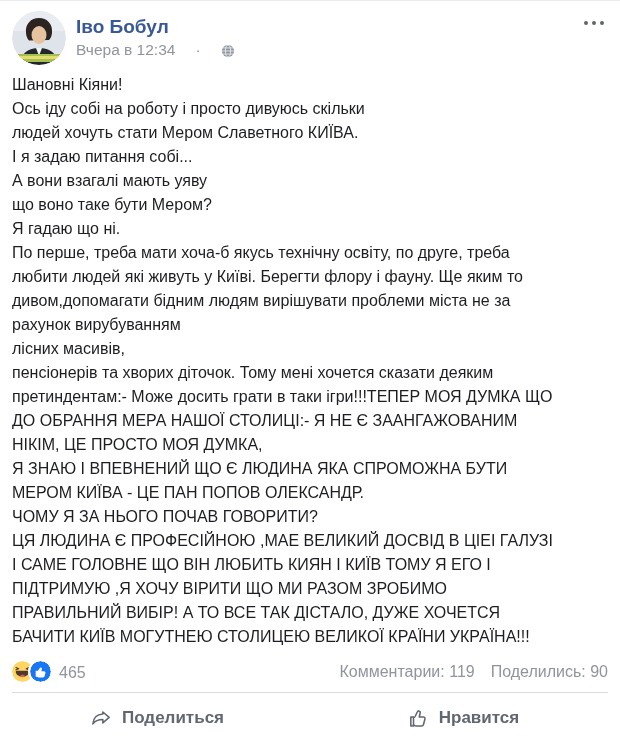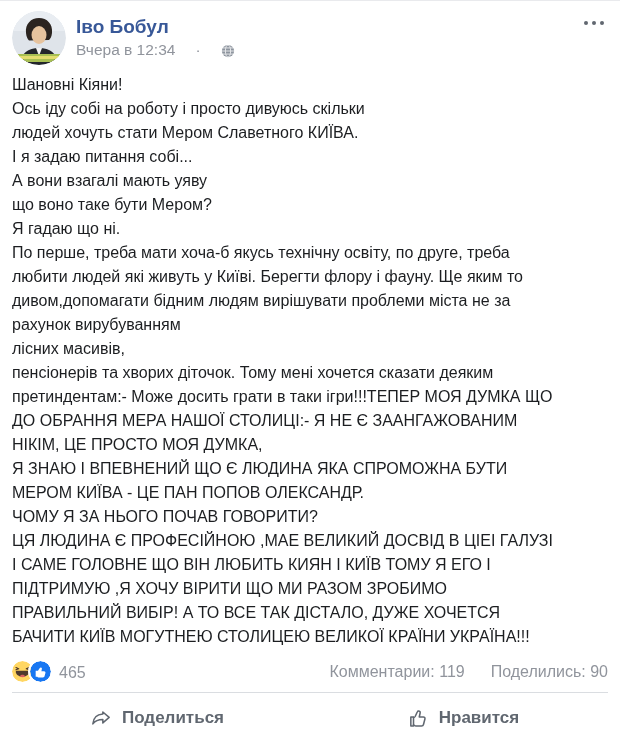--- a/index.html
+++ b/index.html
@@ -27,21 +27,21 @@
     padding:6px 12px 0 12px;
     font-size:16px;line-height:24px;color:#1c1e21;
     white-space:pre-line;letter-spacing:0;
   }
   
   .stats-row{display:flex;align-items:center;padding:12px 12px 10px 12px;color:#90949c;font-size:16px;}
   .reactions{display:flex;align-items:flex-end;cursor:pointer;}
   .reaction-icon{width:21px;height:21px;border-radius:50%;display:block;}
   .reaction-icon.like-r{margin-left:-3px;outline:2px solid #fff;border-radius:50%;}
   .reaction-count{margin-left:8px;color:#90949c;}
-  .counts{margin-left:auto;display:flex;gap:26px;}
+  .counts{margin-left:auto;display:flex;gap:16px;}
   .counts span{cursor:pointer;}
   
   .divider{height:1px;background:#dadde1;margin:0 12px;}
   
   .actions{display:flex;padding:4px 4px 6px 4px;}
   .action{
     flex:1;display:flex;align-items:center;justify-content:center;gap:9px;
     color:#606770;font-weight:bold;font-size:17px;height:42px;
     border-radius:4px;cursor:pointer;
   }

